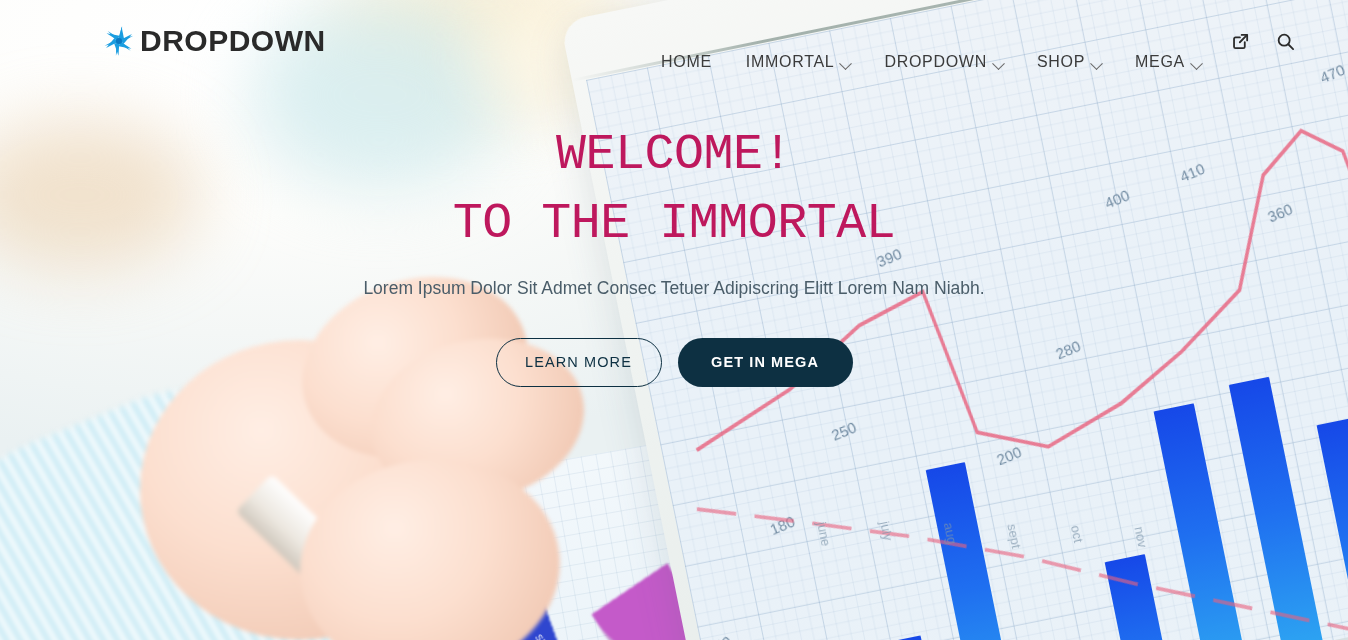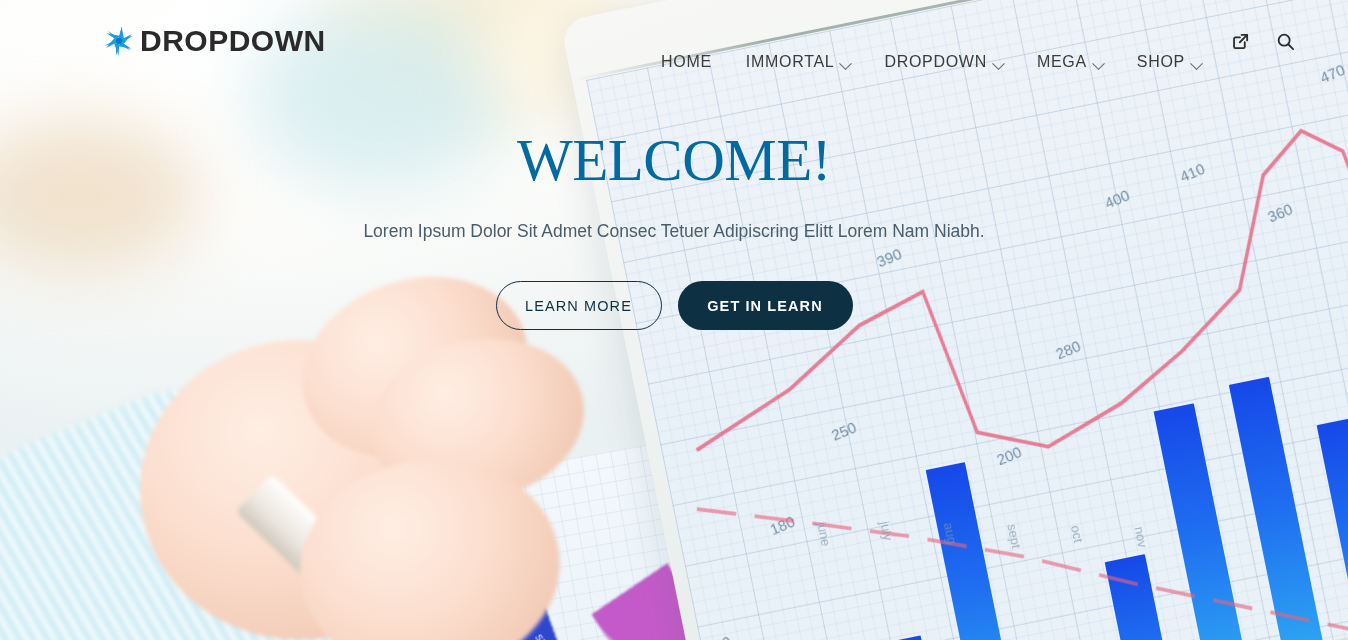--- a/index.html
+++ b/index.html
@@ -212,26 +212,26 @@
   
   .hero {
     position:absolute; left:0; right:0; top:120px;
     z-index:30;
     display:flex; flex-direction:column; align-items:center;
     text-align:center;
     pointer-events:none;
   }
   .hero > * { pointer-events:auto; }
   .hero-line1, .hero-line2 {
-    color:#0369a1;
-    font-size:59px;
+    color:#be185d;
+    font-size:50px;
     font-weight:400;
     letter-spacing:-0.5px;
     line-height:1.38;
-    font-family:Liberation Serif, serif;
+    font-family:Liberation Mono, monospace;
   }
   .hero-sub {
     margin-top:14px;
     color:#4a5d69;
     font-size:17.5px;
     line-height:1.92;
     font-weight:400;
   }
   .hero-btns { margin-top:32px; display:flex; gap:16px; align-items:center; }
   .btn {
@@ -369,26 +369,26 @@
         <i class="chev"></i>
       </div>
 
 
       <div class="nav-item">
         <span>DROPDOWN</span>
         <i class="chev"></i>
       </div>
 
       <div class="nav-item">
+        <span>SHOP</span>
+        <i class="chev"></i>
+      </div>
+
+      <div class="nav-item">
         <span>MEGA</span>
-        <i class="chev"></i>
-      </div>
-
-      <div class="nav-item">
-        <span>SHOP</span>
         <i class="chev"></i>
       </div>
 
       <div class="nav-icon">
         <svg width="19" height="19" viewBox="0 0 20 20" aria-hidden="true">
           <path d="M14.5 10.6 V15.4 a1.6 1.6 0 0 1 -1.6 1.6 H4.8 A1.6 1.6 0 0 1 3.2 15.4 V7.3 a1.6 1.6 0 0 1 1.6 -1.6 H9.4" fill="none" stroke="#2b2b2b" stroke-width="1.9" stroke-linecap="round" stroke-linejoin="round"></path>
           <path d="M11.2 3.1 H17 V8.9" fill="none" stroke="#2b2b2b" stroke-width="1.9" stroke-linecap="round" stroke-linejoin="round"></path>
           <path d="M9.3 10.8 L16.7 3.4" fill="none" stroke="#2b2b2b" stroke-width="1.9" stroke-linecap="round"></path>
         </svg>
       </div>
@@ -398,21 +398,22 @@
           <circle cx="8.6" cy="8.6" r="5.8" fill="none" stroke="#2b2b2b" stroke-width="1.9"></circle>
           <path d="M12.9 12.9 L18 18" stroke="#2b2b2b" stroke-width="1.9" stroke-linecap="round"></path>
         </svg>
       </div>
 
     </nav>
   </header>
 
   <section class="hero">
     <h1 class="hero-line1">WELCOME!</h1>
+    <h1 class="hero-line2">TO THE IMMORTAL</h1>
     <p class="hero-sub">Lorem Ipsum Dolor Sit Admet Consec Tetuer Adipiscring Elitt Lorem Nam Niabh.</p>
 
     <div class="hero-btns">
       <button class="btn btn-outline">LEARN MORE</button>
-      <button class="btn btn-solid">GET IN LEARN</button>
+      <button class="btn btn-solid">GET IN MEGA</button>
     </div>
   </section>
 
 </div>
 
 </body></html>

